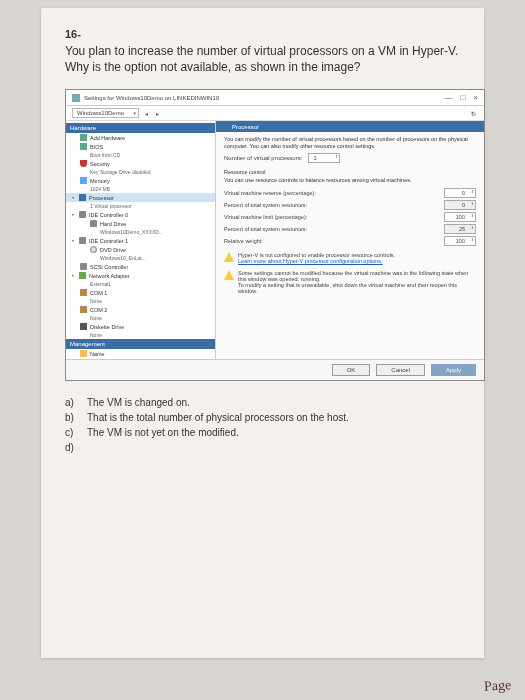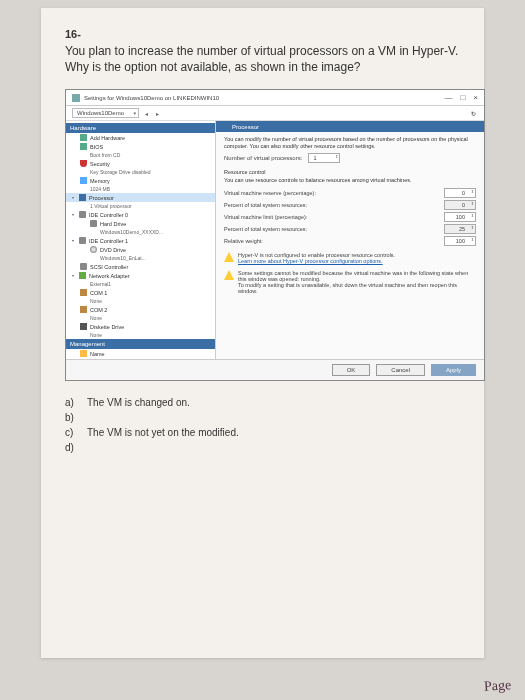--- a/index.html
+++ b/index.html
@@ -353,20 +353,21 @@
     </div>
   </div>
 
   <div class="answers">
     <div class="row">
       <span class="letter">a)</span>
       <span>The VM is changed on.</span>
     </div>
     <div class="row">
       <span class="letter">b)</span>
+      <span>That is the total number of physical processors on the host.</span>
     </div>
     <div class="row">
       <span class="letter">c)</span>
       <span>The VM is not yet on the modified.</span>
     </div>
     <div class="row">
       <span class="letter">d)</span>
     </div>
   </div>
 

